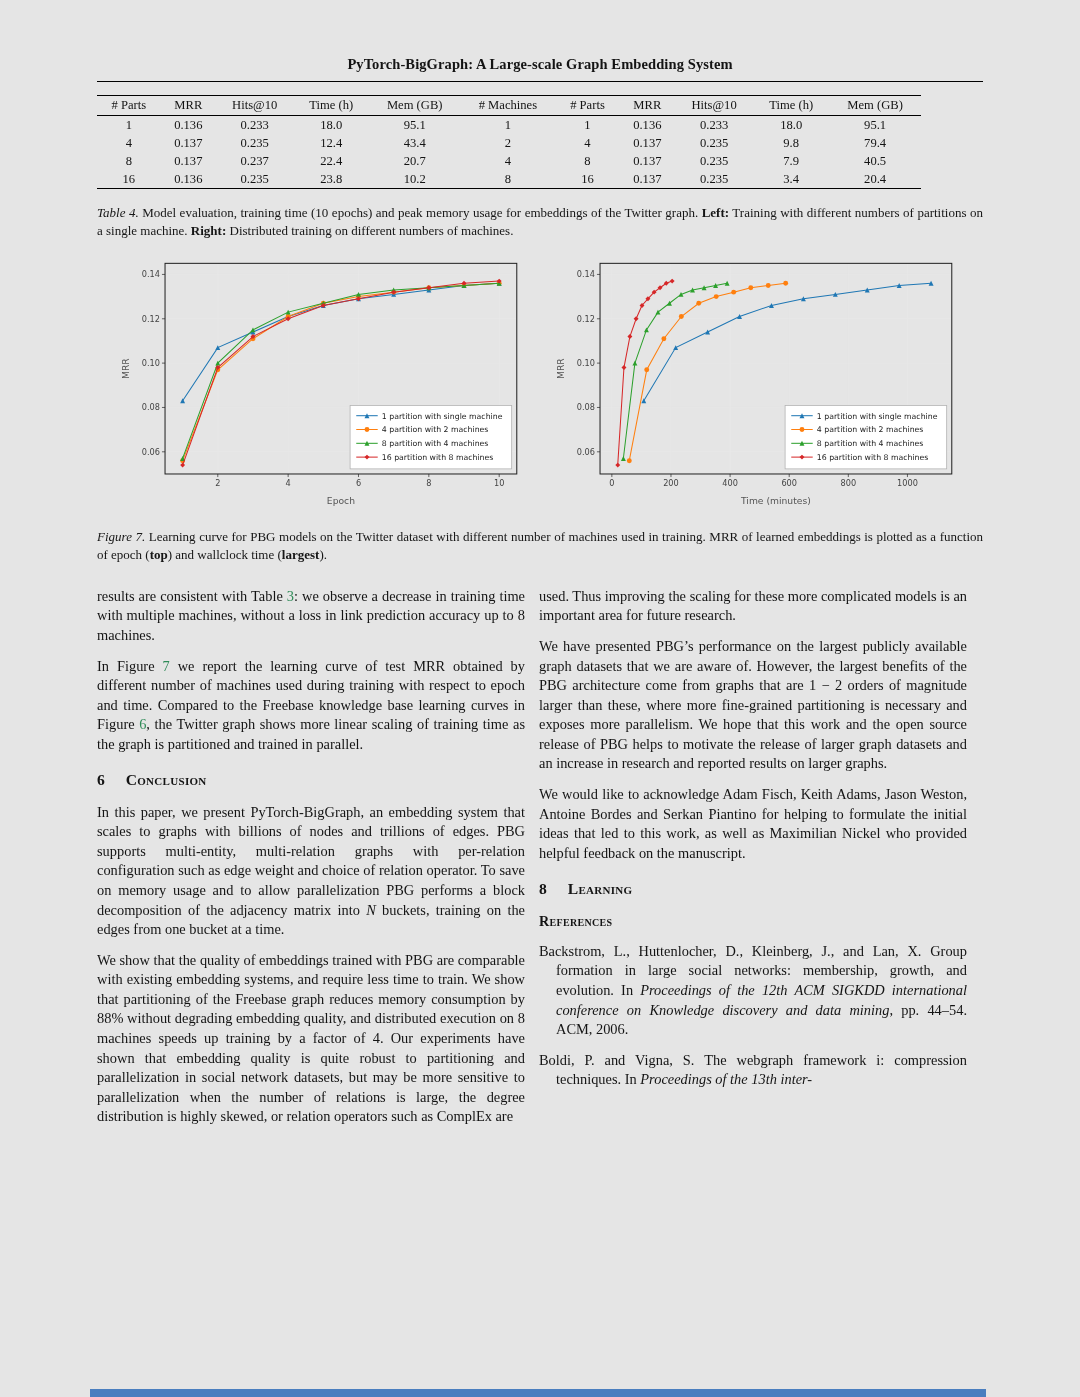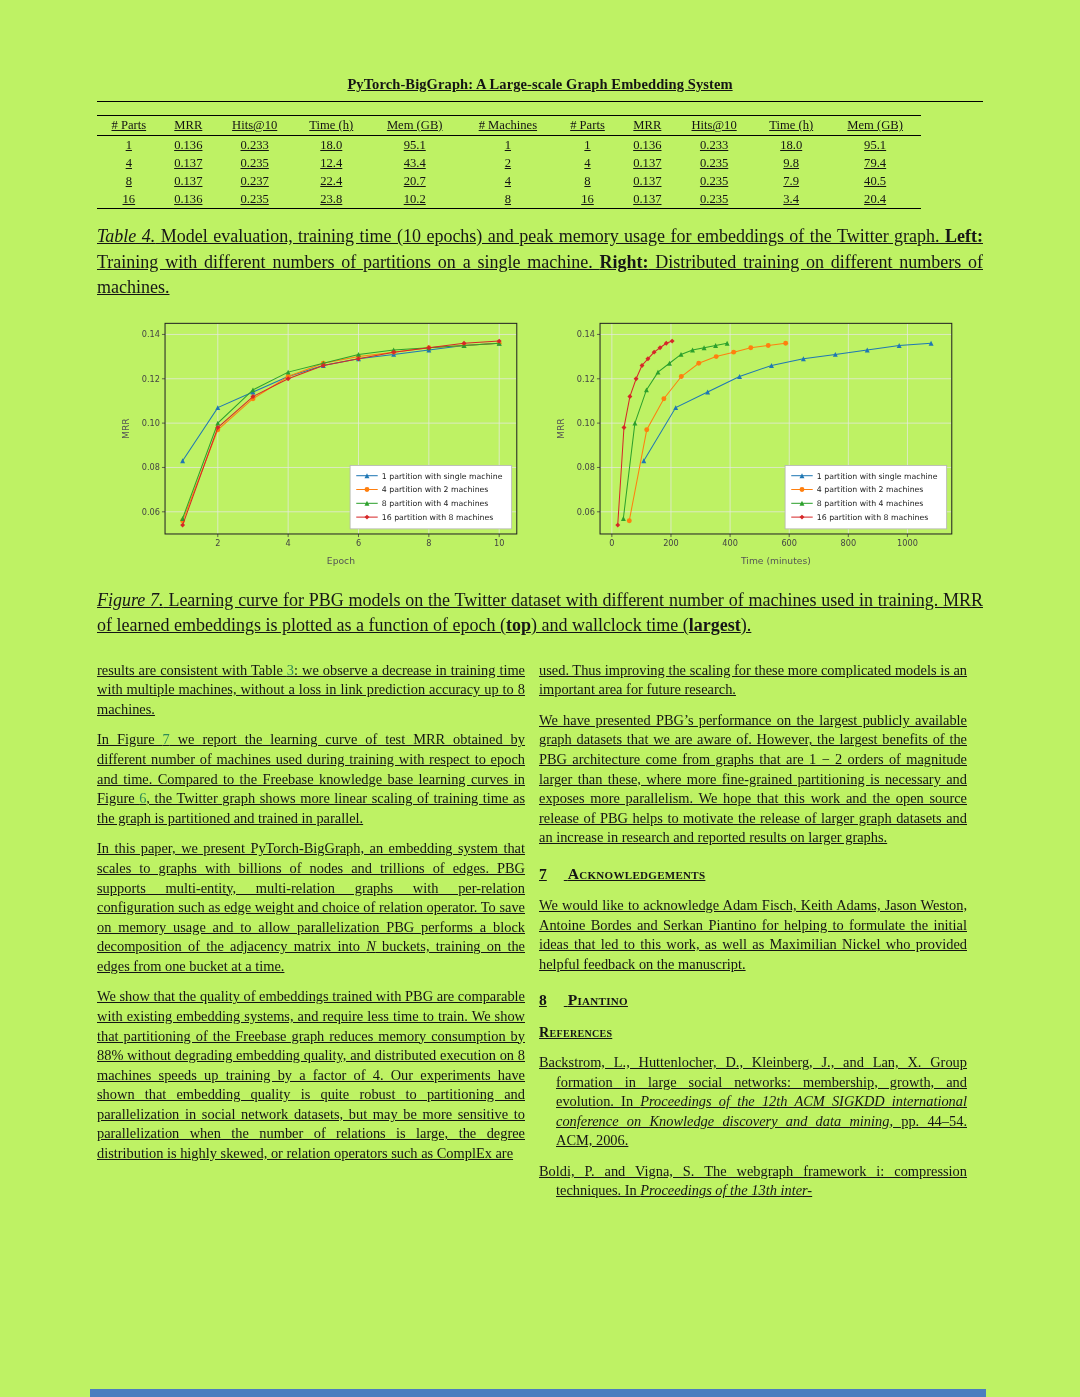--- a/index.html
+++ b/index.html
@@ -1,32 +1,32 @@
 <!DOCTYPE html>
 <html style="--ref-color: #2e8b57; --bar-color: #4a7ebf;"><head>
 <meta charset="utf-8">
 <style>
   * { box-sizing: border-box; }
   html, body { margin: 0; padding: 0; background: #ffffff; }
   .page {
     width: 1080px; height: 1397px; position: relative; overflow: hidden;
-    padding: 76px 97px 0 97px;
-    font-family: "Liberation Serif", serif; color: #141414; background: #bef264; text-decoration: underline;
+    padding: 56px 97px 0 97px;
+    font-family: "Liberation Serif", serif; color: #141414; background: #e5e5e5;
   }
   .running-head { text-align: center; font-weight: bold; font-size: 14.5px; letter-spacing: 0.1px; }
   .head-rule { border-top: 1.7px solid #000; margin-top: 8px; height: 0; }
 
   .tables-row { display: flex; margin-top: 13px; }
   table.paper-table { border-collapse: collapse; font-size: 12.6px; border-top: 1.2px solid #000; border-bottom: 1.2px solid #000; height: 1px; }
   table.paper-table.tleft { width: 41%; }
   table.paper-table.tright { width: 52%; }
   .paper-table th { font-weight: normal; border-bottom: 1px solid #000; padding: 2px 7px; text-align: center; white-space: nowrap; }
   .paper-table td { padding: 1.5px 7px; text-align: center; white-space: nowrap; }
 
-  .caption { font-size: 18px; line-height: 1.42; margin: 15px 0 0 0; text-align: justify; color: #161616; }
+  .caption { font-size: 13px; line-height: 1.42; margin: 15px 0 0 0; text-align: justify; color: #161616; }
   .seg-italic { font-style: italic; }
   .seg-bold { font-weight: bold; }
   .seg-ref { color: var(--ref-color, #2e8b57); }
 
   .charts-row { display: flex; justify-content: center; gap: 26px; margin-top: 14px; }
   svg.chart { width: 409px; height: 258px; display: block; }
   svg.chart text { font-family: "DejaVu Sans", sans-serif; }
 
   .columns { display: flex; gap: 14px; margin-top: 22px; }
   .col { width: 428px; font-size: 14.4px; line-height: 1.36; text-align: justify; }
@@ -356,35 +356,35 @@
         </g>
       </svg>
   </section>
 
   <p class="caption"><span class="seg-italic">Figure 7.</span><span> Learning curve for PBG models on the Twitter dataset with different number of machines used in training. MRR of learned embeddings is plotted as a function of epoch (</span><span class="seg-bold">top</span><span>) and wallclock time (</span><span class="seg-bold">largest</span><span>).</span></p>
 
   <section class="columns">
     <div class="col">
       <p class="body-para"><span>results are consistent with Table </span><span class="seg-ref">3</span><span>: we observe a decrease in training time with multiple machines, without a loss in link prediction accuracy up to 8 machines.</span></p>
       <p class="body-para"><span>In Figure </span><span class="seg-ref">7</span><span> we report the learning curve of test MRR obtained by different number of machines used during training with respect to epoch and time. Compared to the Freebase knowledge base learning curves in Figure </span><span class="seg-ref">6</span><span>, the Twitter graph shows more linear scaling of training time as the graph is partitioned and trained in parallel.</span></p>
+      <h2 class="section-heading">
+        <span class="sec-num">6</span>
+        <span class="sc">Conclusion</span>
+      </h2>
       <p class="body-para"><span>In this paper, we present PyTorch-BigGraph, an embedding system that scales to graphs with billions of nodes and trillions of edges. PBG supports multi-entity, multi-relation graphs with per-relation configuration such as edge weight and choice of relation operator. To save on memory usage and to allow parallelization PBG performs a block decomposition of the adjacency matrix into </span><span class="seg-italic">N</span><span> buckets, training on the edges from one bucket at a time.</span></p>
       <p class="body-para"><span>We show that the quality of embeddings trained with PBG are comparable with existing embedding systems, and require less time to train. We show that partitioning of the Freebase graph reduces memory consumption by 88% without degrading embedding quality, and distributed execution on 8 machines speeds up training by a factor of 4. Our experiments have shown that embedding quality is quite robust to partitioning and parallelization in social network datasets, but may be more sensitive to parallelization when the number of relations is large, the degree distribution is highly skewed, or relation operators such as ComplEx are</span></p>
     </div>
 
     <div class="col">
       <p class="body-para"><span>used. Thus improving the scaling for these more complicated models is an important area for future research.</span></p>
       <p class="body-para"><span>We have presented PBG’s performance on the largest publicly available graph datasets that we are aware of. However, the largest benefits of the PBG architecture come from graphs that are 1 − 2 orders of magnitude larger than these, where more fine-grained partitioning is necessary and exposes more parallelism. We hope that this work and the open source release of PBG helps to motivate the release of larger graph datasets and an increase in research and reported results on larger graphs.</span></p>
-      <h2 class="section-heading">
-        <span class="sec-num">7</span>
-        <span class="sc">Acknowledgements</span>
-      </h2>
       <p class="body-para"><span>We would like to acknowledge Adam Fisch, Keith Adams, Jason Weston, Antoine Bordes and Serkan Piantino for helping to formulate the initial ideas that led to this work, as well as Maximilian Nickel who provided helpful feedback on the manuscript.</span></p>
       <h2 class="section-heading">
         <span class="sec-num">8</span>
-        <span class="sc">Piantino</span>
+        <span class="sc">Learning</span>
       </h2>
       <h3 class="sub-heading sc">References</h3>
       <p class="body-para ref-entry"><span>Backstrom, L., Huttenlocher, D., Kleinberg, J., and Lan, X. Group formation in large social networks: membership, growth, and evolution. In </span><span class="seg-italic">Proceedings of the 12th ACM SIGKDD international conference on Knowledge discovery and data mining</span><span>, pp. 44–54. ACM, 2006.</span></p>
       <p class="body-para ref-entry"><span>Boldi, P. and Vigna, S. The webgraph framework i: compression techniques. In </span><span class="seg-italic">Proceedings of the 13th inter-</span></p>
     </div>
   </section>
 
   <div class="bottom-bar"></div>
 </div>
 

